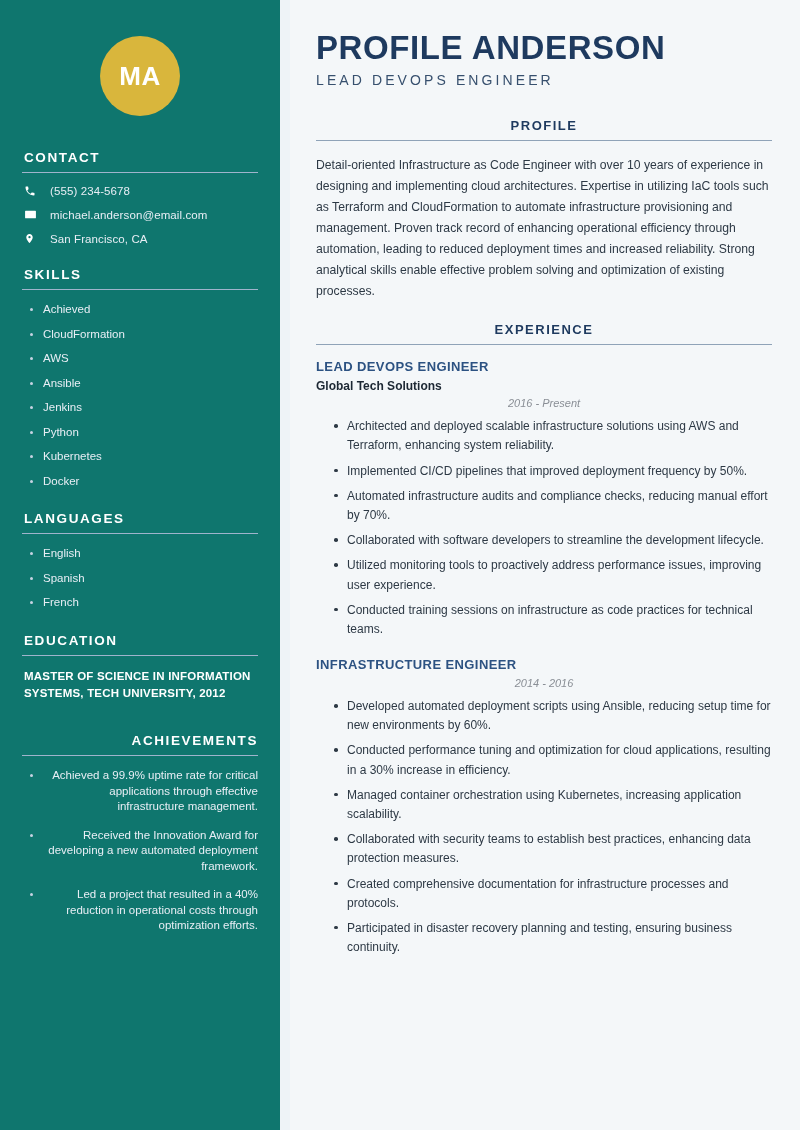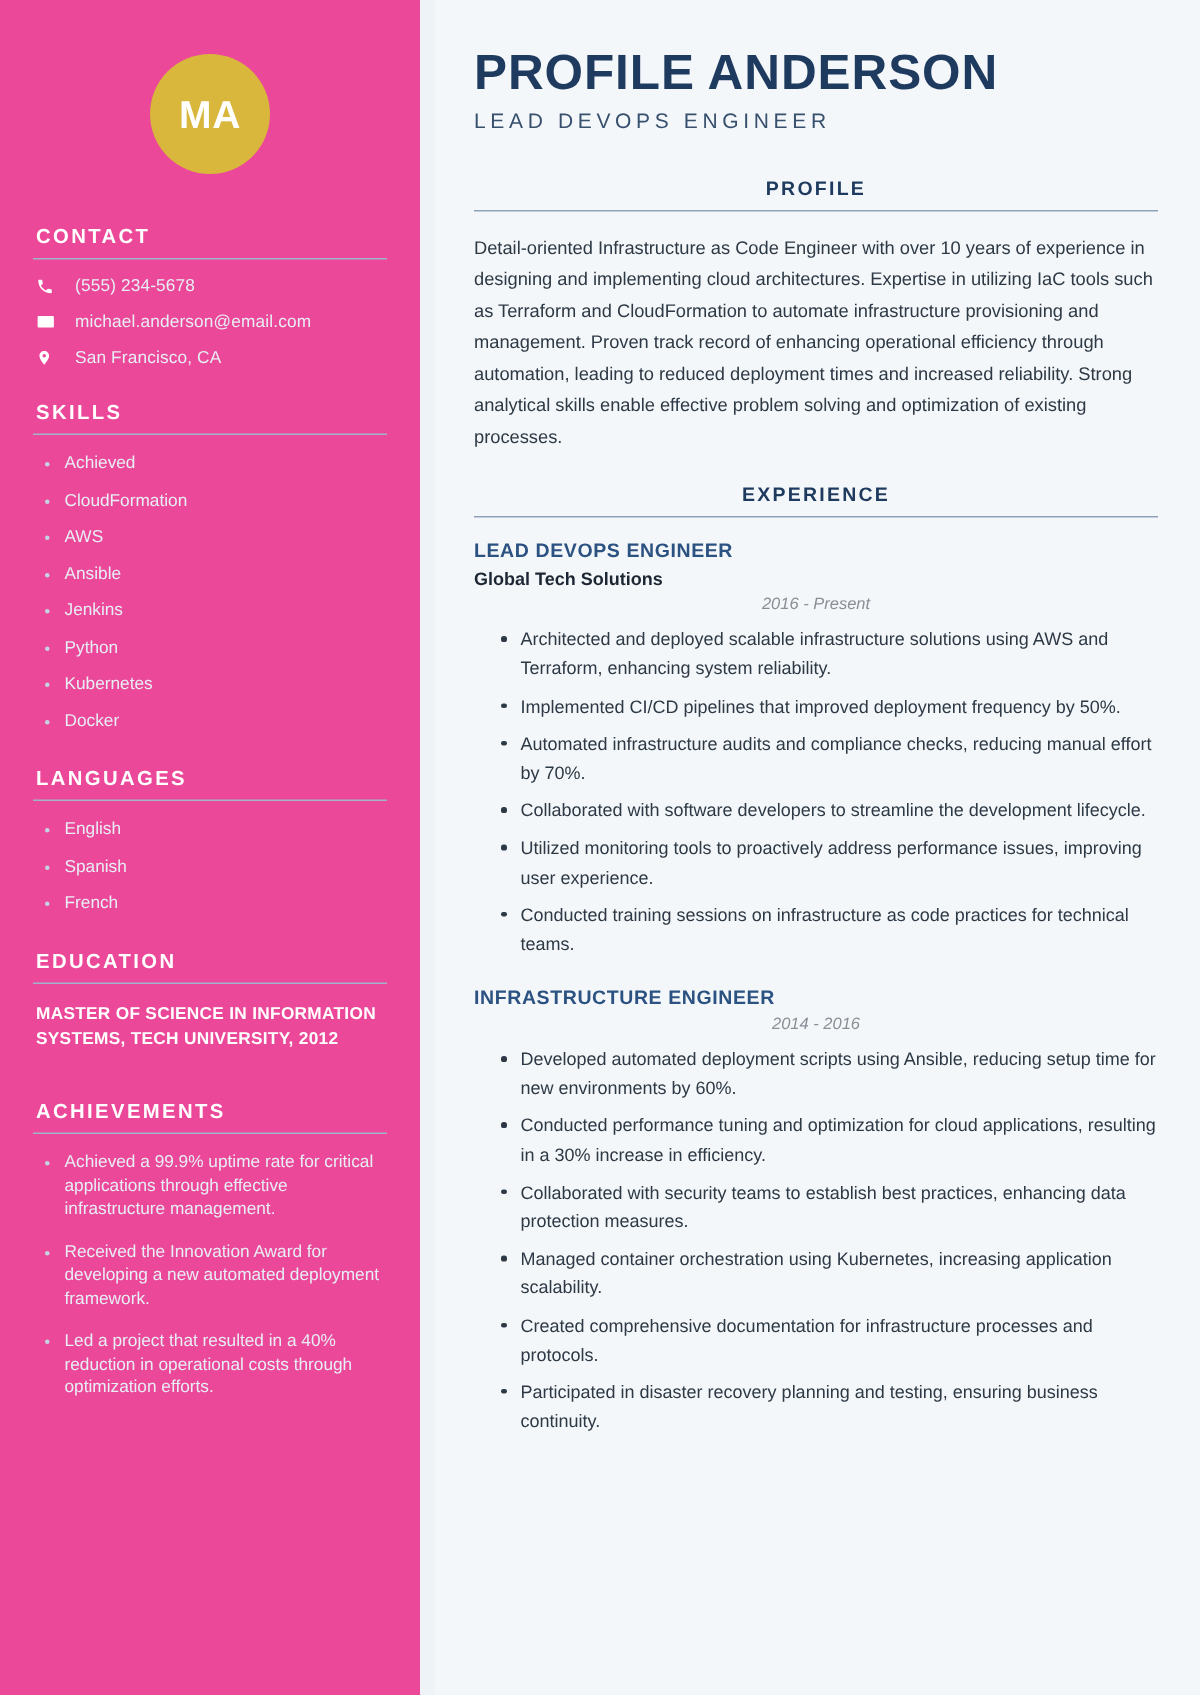--- a/index.html
+++ b/index.html
@@ -19,21 +19,21 @@
     width: 800px;
     height: 1130px;
     display: flex;
     background: #f4f7f9;
   }
 
   
   .sidebar {
     width: 280px;
     min-width: 280px;
-    background: #ec4899;
+    background: #0f766e;
     box-sizing: border-box;
     padding: 0 22px;
     color: #ffffff;
   }
   .gutter {
     width: 10px;
     min-width: 10px;
     background: #eef3f7;
   }
 
@@ -287,21 +287,21 @@
         <li>French</li>
       </ul>
     </section>
 
     <section class="side-section">
       <h2 class="side-heading">EDUCATION</h2>
       <div class="side-rule"></div>
       <div class="edu-text">MASTER OF SCIENCE IN INFORMATION SYSTEMS, TECH UNIVERSITY, 2012</div>
     </section>
 
-    <section class="side-section" style="margin-top:30px;">
+    <section class="side-section" style="margin-top:30px;text-align:right;">
       <h2 class="side-heading">ACHIEVEMENTS</h2>
       <div class="side-rule"></div>
       <ul class="side-list wide">
         <li>Achieved a 99.9% uptime rate for critical applications through effective infrastructure management.</li>
         <li>Received the Innovation Award for developing a new automated deployment framework.</li>
         <li>Led a project that resulted in a 40% reduction in operational costs through optimization efforts.</li>
       </ul>
     </section>
 
   </aside>
@@ -336,22 +336,22 @@
           <li>Conducted training sessions on infrastructure as code practices for technical teams.</li>
         </ul>
       </div>
 
       <div class="job">
         <div class="job-title">INFRASTRUCTURE ENGINEER</div>
         <div class="job-dates">2014 - 2016</div>
         <ul class="job-bullets">
           <li>Developed automated deployment scripts using Ansible, reducing setup time for new environments by 60%.</li>
           <li>Conducted performance tuning and optimization for cloud applications, resulting in a 30% increase in efficiency.</li>
+          <li>Managed container orchestration using Kubernetes, increasing application scalability.</li>
           <li>Collaborated with security teams to establish best practices, enhancing data protection measures.</li>
-          <li>Managed container orchestration using Kubernetes, increasing application scalability.</li>
           <li>Created comprehensive documentation for infrastructure processes and protocols.</li>
           <li>Participated in disaster recovery planning and testing, ensuring business continuity.</li>
         </ul>
       </div>
 
     </section>
 
   </main>
 
 </div>

